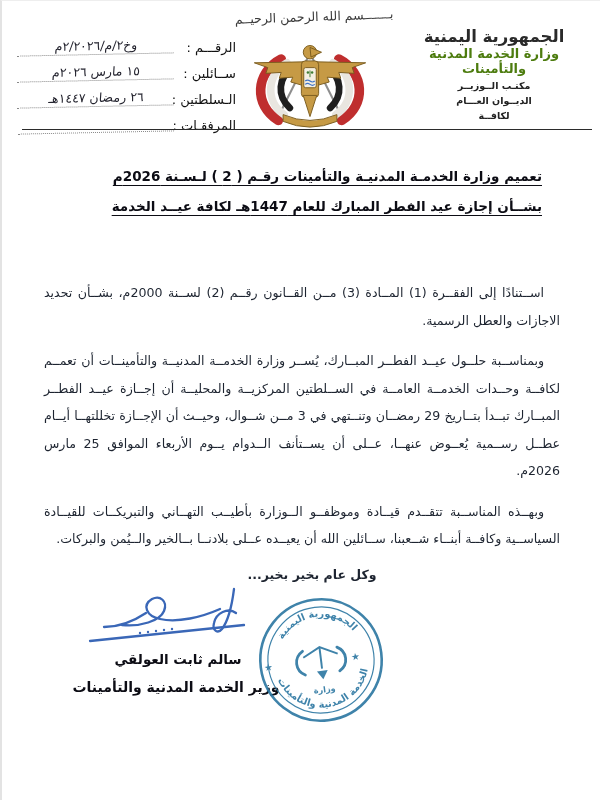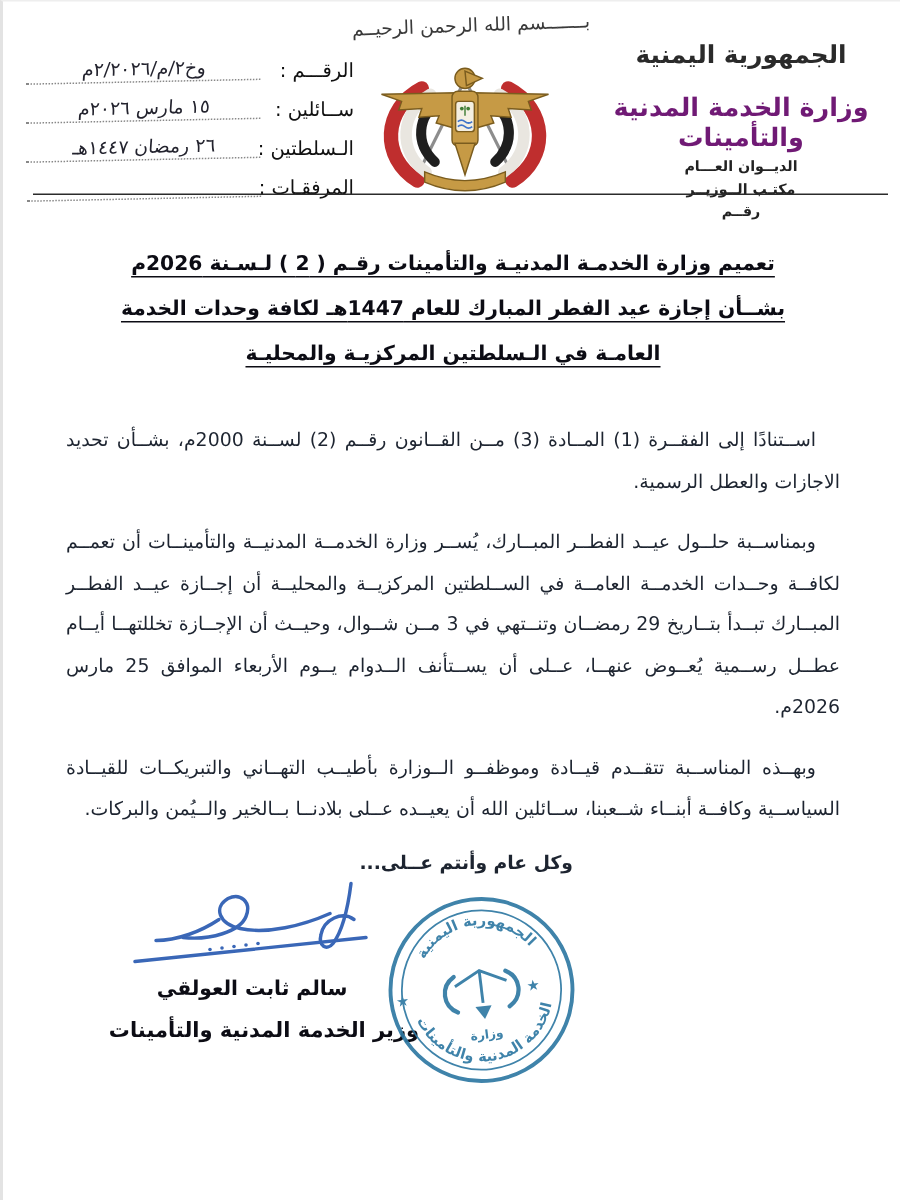--- a/index.html
+++ b/index.html
@@ -30,50 +30,50 @@
   .bismillah{
     position:absolute;top:8px;left:228px;width:168px;text-align:center;
     font-size:12.5px;color:#3a3a3a;transform:rotate(-2deg);
     letter-spacing:.5px;white-space:nowrap;font-weight:500;
   }
   .emblem{position:absolute;top:33px;left:240px;width:136px;height:96px;}
   .letterhead{
     position:absolute;top:26px;right:8px;width:196px;text-align:center;direction:rtl;
   }
   .lh-republic{font-size:16.5px;font-weight:600;color:#2a2a2a;letter-spacing:.5px;}
-  .lh-ministry{font-size:17px;font-weight:600;color:#701a75;margin-top:16px;letter-spacing:.2px;}
+  .lh-ministry{font-size:13px;font-weight:600;color:#4d7c0f;margin-top:0;letter-spacing:.2px;}
   .lh-small{font-size:9.5px;font-weight:bold;color:#222;margin-top:4px;letter-spacing:1.2px;}
   .hdr-rule{
     position:absolute;top:128px;left:20px;width:570px;height:0;
     border-top:1.7px solid #2b2b2b;
   }
   
   .title-block{
-    position:absolute;top:160px;left:60px;width:480px;text-align:center;
+    position:absolute;top:160px;left:60px;width:480px;text-align:right;
     direction:rtl;font-weight:bold;font-size:13.5px;color:#0c0c14;
     line-height:30px;
   }
   .title-block .tline{
     text-decoration:underline;text-underline-offset:4px;
     text-decoration-thickness:1.4px;
   }
   
   .body-text{
     position:absolute;top:274px;left:42px;width:516px;direction:rtl;
     text-align:justify;font-size:12.6px;line-height:27.5px;color:#1d2430;
   }
   .body-text p{margin:4px 0 13px 0;text-indent:16px;text-align-last:right;}
   .closing{
     position:absolute;top:566px;left:240px;width:140px;text-align:center;
     direction:rtl;font-size:12.5px;font-weight:600;color:#1d2430;white-space:nowrap;
   }
   
   .sig-svg{position:absolute;top:582px;left:80px;width:178px;height:72px;}
   .sig-name{
-    position:absolute;top:650px;left:82px;width:168px;text-align:center;
+    position:absolute;top:650px;left:92px;width:168px;text-align:center;
     font-weight:bold;font-size:13.5px;color:#0c0c14;direction:rtl;white-space:nowrap;
   }
   .sig-title{
     position:absolute;top:678px;left:46px;width:256px;text-align:center;
     font-weight:bold;font-size:14px;color:#0c0c14;direction:rtl;white-space:nowrap;
   }
   .stamp{
     position:absolute;top:594px;left:254px;width:130px;height:130px;
     transform:rotate(-7deg);opacity:.92;
   }
@@ -138,40 +138,39 @@
     <circle cx="72.2" cy="40" r="1.3" fill="#3f7d35"></circle>
     <path d="M 65,49 q 2.5,-2 5,0 q 2.5,2 5,0" fill="none" stroke="#3f74c9" stroke-width="1.2"></path>
     <path d="M 65,52.5 q 2.5,-2 5,0 q 2.5,2 5,0" fill="none" stroke="#3f74c9" stroke-width="1.2"></path>
 
     <path d="M 42,84 Q 70,96 98,84 L 98,91 Q 70,103 42,91 Z" fill="#c69a45" stroke="#7a5c1e" stroke-width="1"></path>
   </svg>
 
   <div class="letterhead">
     <div class="lh-republic">الجمهورية اليمنية</div>
     <div class="lh-ministry">وزارة الخدمة المدنية والتأمينات</div>
+    <div class="lh-small">مكتـب الــوزيــر</div>
     <div class="lh-small">الديــوان العـــام</div>
-    <div class="lh-small">مكتـب الــوزيــر</div>
-    <div class="lh-small">رقــم</div>
+    <div class="lh-small">لكافــة</div>
   </div>
 
   <div class="hdr-rule"></div>
 
   <div class="title-block">
     <div><span class="tline">تعميم وزارة الخدمـة المدنيـة والتأمينات رقـم ( 2 ) لـسـنة 2026م</span></div>
-    <div><span class="tline">بشــأن إجازة عيد الفطر المبارك للعام 1447هـ لكافة وحدات الخدمة</span></div>
-    <div><span class="tline">العامـة في الـسلطتين المركزيـة والمحليـة</span></div>
+    <div><span class="tline">بشــأن إجازة عيد الفطر المبارك للعام 1447هـ لكافة عيــد الخدمة</span></div>
   </div>
 
   <div class="body-text">
     <p>اســتنادًا إلى الفقــرة (1) المــادة (3) مــن القــانون رقــم (2) لســنة 2000م، بشــأن تحديد الاجازات والعطل الرسمية.</p>
     <p>وبمناســبة حلــول عيــد الفطــر المبــارك، يُســر وزارة الخدمــة المدنيــة والتأمينــات أن تعمــم لكافــة وحــدات الخدمــة العامــة في الســلطتين المركزيــة والمحليــة أن إجــازة عيــد الفطــر المبــارك تبــدأ بتــاريخ 29 رمضــان وتنــتهي في 3 مــن شــوال، وحيــث أن الإجــازة تخللتهــا أيــام عطــل رســمية يُعــوض عنهــا، عــلى أن يســتأنف الــدوام يــوم الأربعاء الموافق 25 مارس 2026م.</p>
     <p>وبهــذه المناســبة تتقــدم قيــادة وموظفــو الــوزارة بأطيــب التهــاني والتبريكــات للقيــادة السياســية وكافــة أبنــاء شــعبنا، ســائلين الله أن يعيــده عــلى بلادنــا بــالخير والــيُمن والبركات.</p>
   </div>
 
-  <div class="closing">وكل عام وأنتم عــلى...</div>
+  <div class="closing">وكل عام بخير بخير...</div>
 
   <svg class="sig-svg" viewBox="0 0 178 72">
     <g fill="none" stroke="#3a67b7" stroke-width="2.3" stroke-linecap="round">
       <path d="M 152,6 C 150,22 146,38 140,46 C 136,51 130,48 132,40 C 134,30 146,24 154,30"></path>
       <path d="M 138,26 C 120,34 96,40 78,36 C 64,33 60,22 70,16 C 78,12 86,18 82,28 C 78,38 58,44 40,42"></path>
       <path d="M 64,30 C 52,38 36,44 22,44"></path>
       <path d="M 8,58 L 162,42"></path>
     </g>
     <g fill="#3a67b7">
       <circle cx="58" cy="50" r="1.2"></circle>

